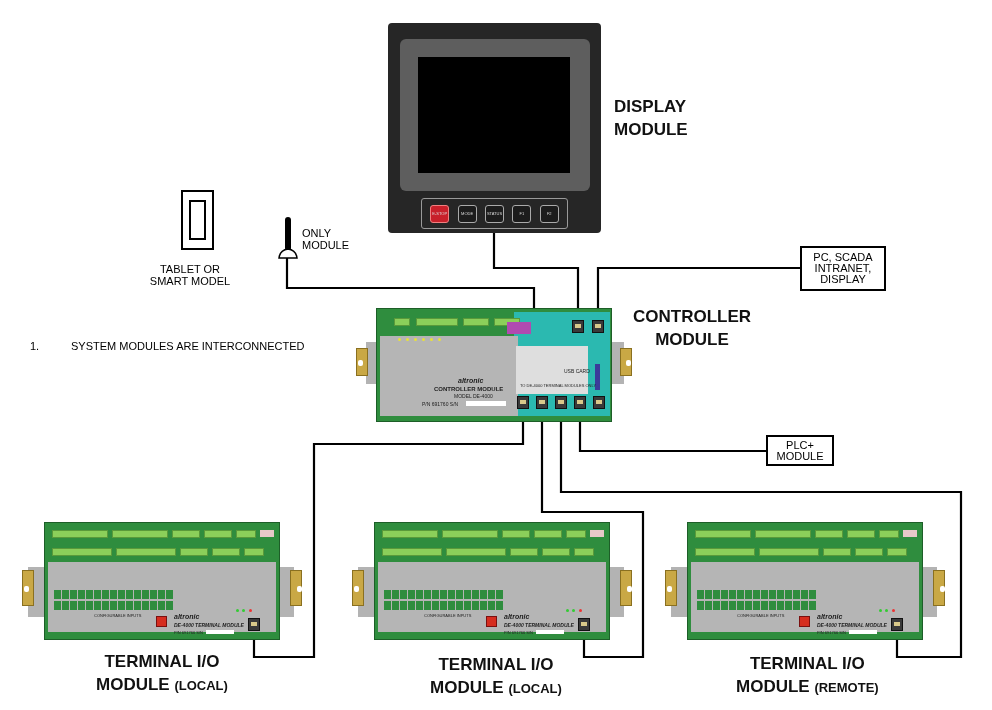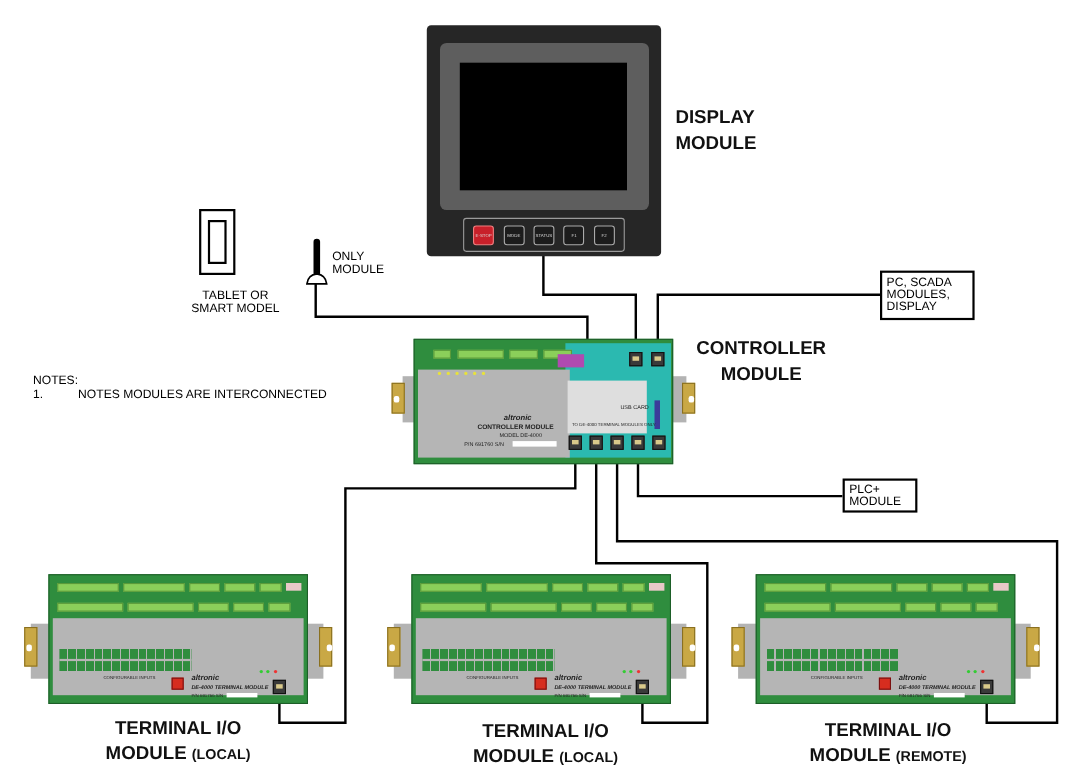--- a/index.html
+++ b/index.html
@@ -2,21 +2,21 @@
 <html><head>
 <meta charset="utf-8">
 <style>
   html, body { margin:0; padding:0; background:#ffffff; }
   body { width:992px; height:710px; position:relative; overflow:hidden; font-family:"Liberation Sans", sans-serif; color:#000; }
   #stage { position:absolute; left:0; top:0; width:992px; height:710px; }
   .abs { position:absolute; }
   .label { position:absolute; font-family:"Liberation Sans", sans-serif; font-size:11px; line-height:12px; text-align:center; color:#000; }
   .title { position:absolute; font-family:Liberation Sans, sans-serif; font-weight:bold; font-size:17px; line-height:23px; color:#111; }
   .title .small { font-size:13px; }
-  .boxlabel { position:absolute; border:2px solid #000; background:#fff; font-size:11px; line-height:11px; text-align:left; padding:2px 4px; box-sizing:border-box; }
+  .boxlabel { position:absolute; border:2px solid #000; background:#fff; font-size:11px; line-height:11px; text-align:center; padding:2px 4px; box-sizing:border-box; }
   .notes { position:absolute; left:30px; top:340px; font-size:11px; line-height:13px; }
   .notes .item { display:flex; }
   .notes .num { width:41px; }
 
   
   .display { position:absolute; left:388px; top:23px; width:213px; height:210px; background:#262626; border-radius:4px; }
   .display .bezel { position:absolute; left:12px; top:16px; width:190px; height:152px; background:#5e5e5e; border-radius:6px; }
   .display .screen { position:absolute; left:18px; top:18px; width:152px; height:116px; background:#000; }
   .display .cam { position:absolute; left:104px; top:19px; width:4px; height:4px; background:#888; border-radius:50%; }
   .display .keys { position:absolute; left:33px; top:175px; width:147px; height:31px; border:1px solid #9a9a9a; border-radius:3px; box-sizing:border-box; display:flex; align-items:center; justify-content:space-around; padding:0 4px; }
@@ -66,21 +66,21 @@
 
       <polyline points="561,410 561,492 961,492 961,657 897,657 897,628"></polyline>
 
       <polyline points="580,410 580,451 766,451"></polyline>
     </g>
   </svg>
 
   <div class="abs" style="left:181px;top:190px;width:33px;height:60px;border:2px solid #000;box-sizing:border-box;">
     <div class="abs" style="left:6px;top:8px;width:17px;height:40px;border:2px solid #000;box-sizing:border-box;"></div>
   </div>
-  <div class="label" style="left:156px;top:263px;width:116px;">
+  <div class="label" style="left:132px;top:263px;width:116px;">
     <div>TABLET OR</div>
     <div>SMART MODEL</div>
   </div>
 
   <svg class="abs" style="left:277px;top:215px;" width="22" height="45">
     <rect x="8" y="2" width="6" height="34" rx="3" fill="#000"></rect>
     <path d="M2,43 Q3,35 11,34 Q19,35 20,43 Z" fill="#fff" stroke="#000" stroke-width="1.5"></path>
   </svg>
   <div class="label" style="left:302px;top:227px;text-align:left;">
     <div>ONLY</div>
@@ -100,34 +100,33 @@
       <div class="key">F2</div>
     </div>
   </div>
   <div class="title" style="left:614px;top:95px;">
     <div>DISPLAY</div>
     <div>MODULE</div>
   </div>
 
   <div class="boxlabel" style="left:800px;top:246px;width:86px;height:45px;padding-top:4px;">
     <div>PC, SCADA</div>
-    <div>MODULES,</div>
+    <div>INTRANET,</div>
     <div>DISPLAY</div>
   </div>
 
   <div class="title" style="left:627px;top:305px;text-align:center;width:130px;">
     <div>CONTROLLER</div>
     <div>MODULE</div>
   </div>
 
   <div class="notes">
-    <div>NOTES:</div>
     <div class="item">
       <span class="num">1.</span>
-      <span>NOTES MODULES ARE INTERCONNECTED</span>
+      <span>SYSTEM MODULES ARE INTERCONNECTED</span>
     </div>
   </div>
 
   <div class="rail" style="left:366px;top:342px;width:14px;height:42px;"></div>
   <div class="railbrass" style="left:356px;top:348px;width:12px;height:28px;">
       <div class="hole" style="left:1px;top:11px;"></div>
     </div>
   <div class="rail" style="left:610px;top:342px;width:14px;height:42px;"></div>
   <div class="railbrass" style="left:620px;top:348px;width:12px;height:28px;">
       <div class="hole" style="left:5px;top:11px;"></div>

